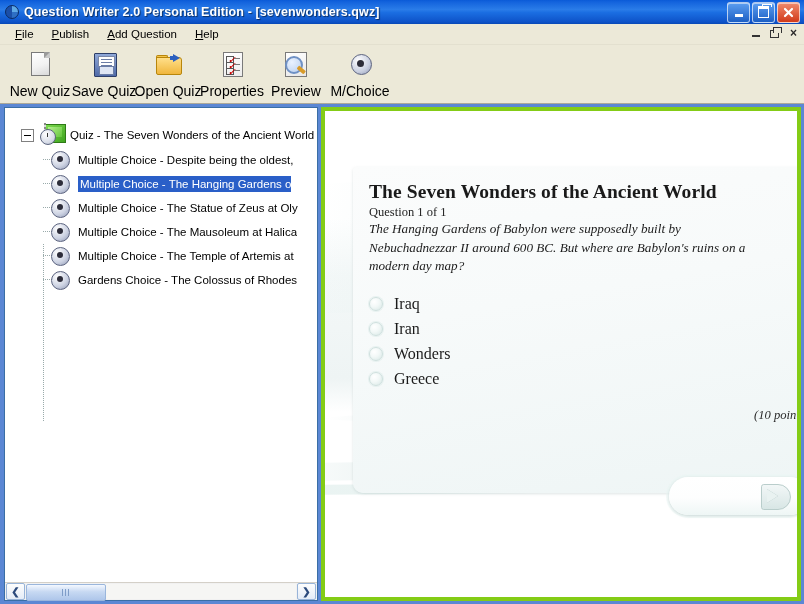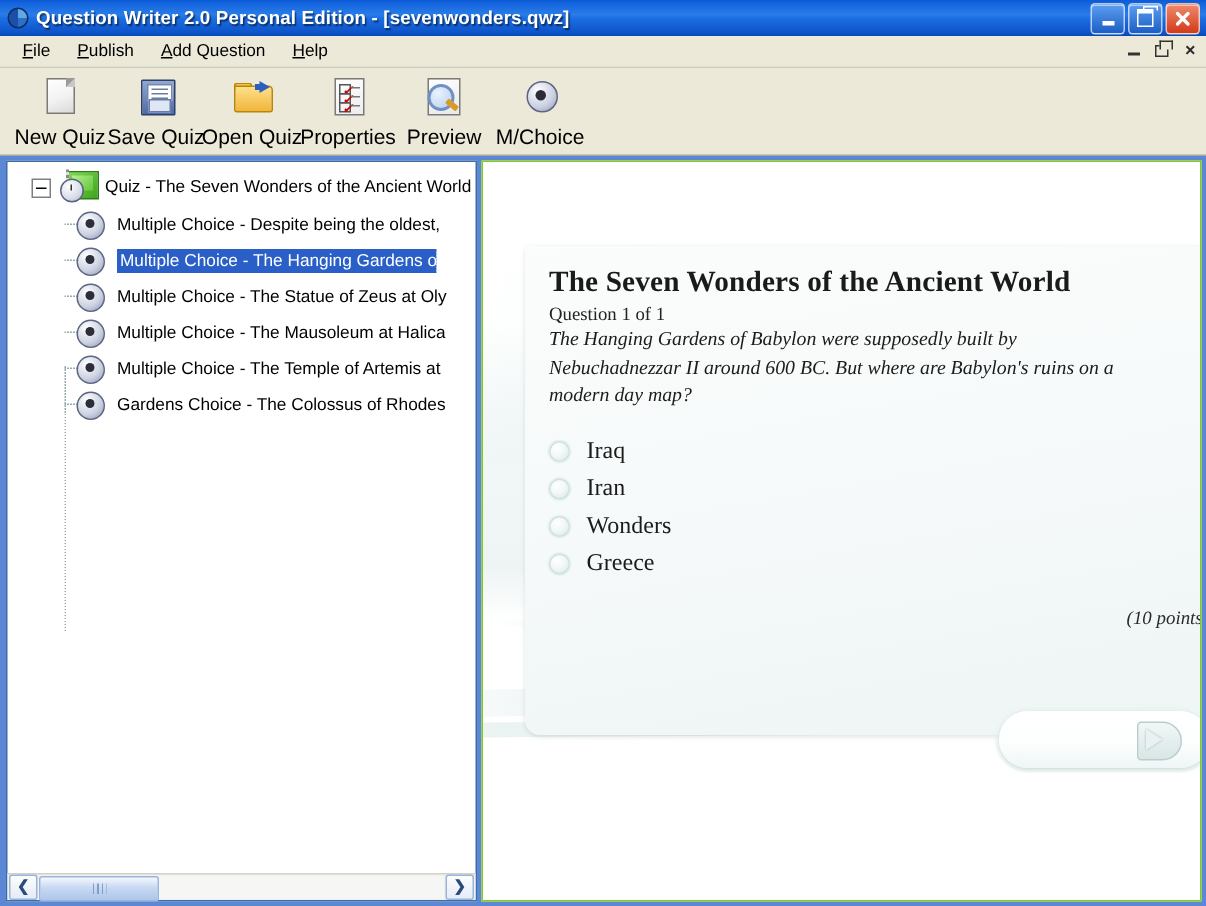--- a/index.html
+++ b/index.html
@@ -170,21 +170,21 @@
   .mdi-child{
     flex:1 1 auto;display:flex;background:#5b87d4;
     border:0;position:relative;
   }
   
   .tree-panel{
     width:312px;flex:0 0 312px;background:#fff;
     border:1px solid #3a6ea5;
     display:flex;flex-direction:column;position:relative;
   }
-  .tree-body{flex:1 1 auto;overflow:hidden;position:relative;padding-top:4px;}
+  .tree-body{flex:1 1 auto;overflow:hidden;position:relative;padding-top:14px;}
   .tree-root{
     display:flex;align-items:center;height:26px;padding-left:2px;position:relative;
   }
   .expander{
     width:11px;height:11px;border:1px solid #808080;background:#fff;
     display:flex;align-items:center;justify-content:center;
     font-size:10px;line-height:9px;color:#000;margin-left:14px;margin-right:6px;flex:0 0 11px;
   }
   .expander i{display:block;width:7px;height:1px;background:#000;}
   .root-icon{width:24px;height:22px;position:relative;flex:0 0 24px;margin-right:6px;}
@@ -254,21 +254,21 @@
   .sb-thumb{
     position:absolute;left:0px;top:0;width:78px;height:15px;
     background:linear-gradient(180deg,#f4f8ff,#c7d9f2 45%,#aec6ea 100%);
     border:1px solid #9ab6dc;border-radius:2px;
     display:flex;align-items:center;justify-content:center;
   }
   .sb-grip{width:9px;height:7px;
     background:repeating-linear-gradient(90deg,#7f9dc8 0 1px,transparent 1px 3px);}
   
   .preview-panel{
-    flex:1 1 auto;background:#fff;border:1px solid #84cc16;margin-left:3px;
+    flex:1 1 auto;background:#fff;border:4px solid #84cc16;margin-left:3px;
     position:relative;overflow:hidden;
   }
   .flash-stage{
     position:absolute;inset:0;background:#ffffff;overflow:hidden;
   }
   .stage-grad{
     position:absolute;left:0;top:0;right:0;bottom:0;
     background:linear-gradient(180deg,#ffffff 0%,#ffffff 22%,#f4f8f8 34%,#eef4f4 55%,#ffffff 62%,#ffffff 100%);
   }
   .wave{position:absolute;left:0;right:0;background:#dce9e8;opacity:.75;}

